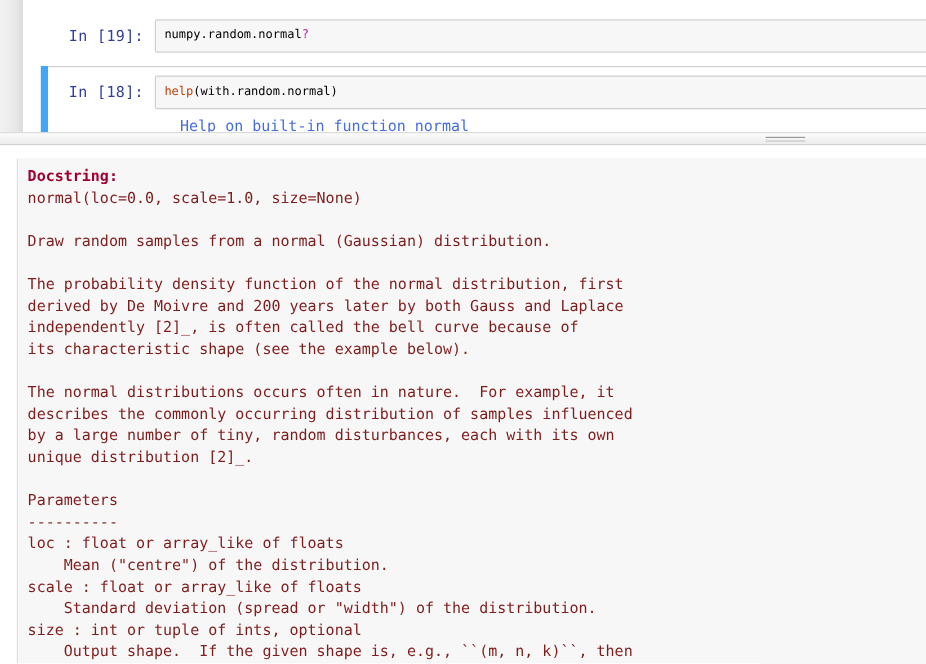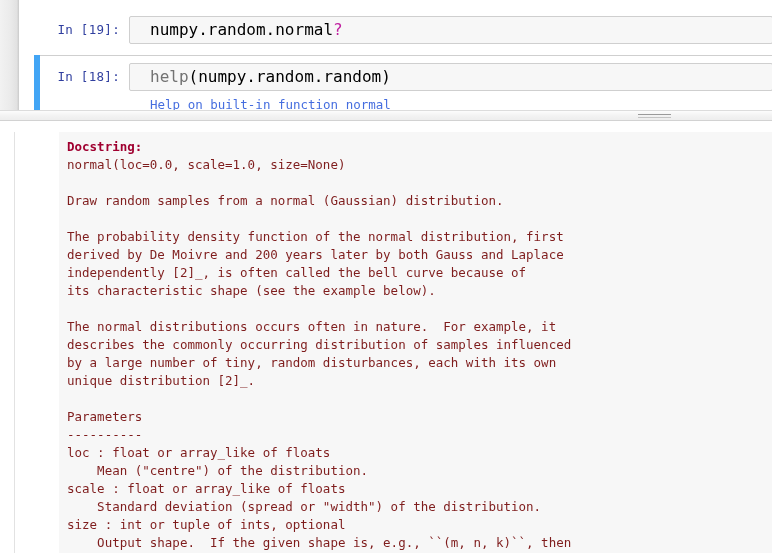--- a/index.html
+++ b/index.html
@@ -105,33 +105,33 @@
     white-space: pre;
   }
 
   .input-box {
     flex: 1;
     margin-top: 8px;
     margin-right: -1px;
     background: #f7f7f7;
     border: 1px solid #cfcfcf;
     border-radius: 2px;
-    padding: 4px 6px 5px 20px;
+    padding: 4px 6px 5px 7px;
     box-sizing: border-box;
     min-height: 26px;
     font-family: "DejaVu Sans Mono", "Liberation Mono", monospace;
-    font-size: 16px;
+    font-size: 10px;
     line-height: 17px;
     color: #000000;
     white-space: pre;
     overflow: hidden;
   }
 
   .tok-magic { color: #c020a0; }
-  .tok-builtin { color: #737373; }
+  .tok-builtin { color: #c2410c; }
 
   .cell-output {
     position: absolute;
     left: 131px;
     top: 41px;
     font-family: "DejaVu Sans Mono", "Liberation Mono", monospace;
     font-size: 12.5px;
     line-height: 17px;
     color: #1d4ed8;
     white-space: pre;
@@ -196,21 +196,20 @@
   }
   .pager-body {
     position: absolute;
     left: 15px;
     top: 10px;
     right: 0;
     bottom: 0;
     background: #f7f7f7;
     padding: 6px 0 4px 8px;
     box-sizing: border-box;
-    margin-left: 44px;
   }
   .pager-text {
     font-family: "DejaVu Sans Mono", "Liberation Mono", monospace;
     font-size: 12.5px;
     line-height: 18px;
     color: #7f1d1d;
     white-space: pre;
     margin: 0;
   }
   .doc-head {
@@ -237,21 +236,21 @@
 
       <div class="nb-cell nb-cell-1">
         <div class="prompt">In [19]:</div>
         <div class="input-box"><span>numpy.random.normal</span><span class="tok-magic">?</span></div>
       </div>
 
       <div class="nb-cell nb-cell-2">
         <div class="cell-top-rule"></div>
         <div class="cell-select-bar"></div>
         <div class="prompt">In [18]:</div>
-        <div class="input-box"><span class="tok-builtin">help</span><span>(numpy.random.random)</span></div>
+        <div class="input-box"><span class="tok-builtin">help</span><span>(with.random.normal)</span></div>
         <div class="cell-output">Help on built-in function normal</div>
       </div>
 
     </div>
   </div>
 
   <div class="pager-splitter">
     <div class="pager-grip">
       <i></i>
         <i></i>

